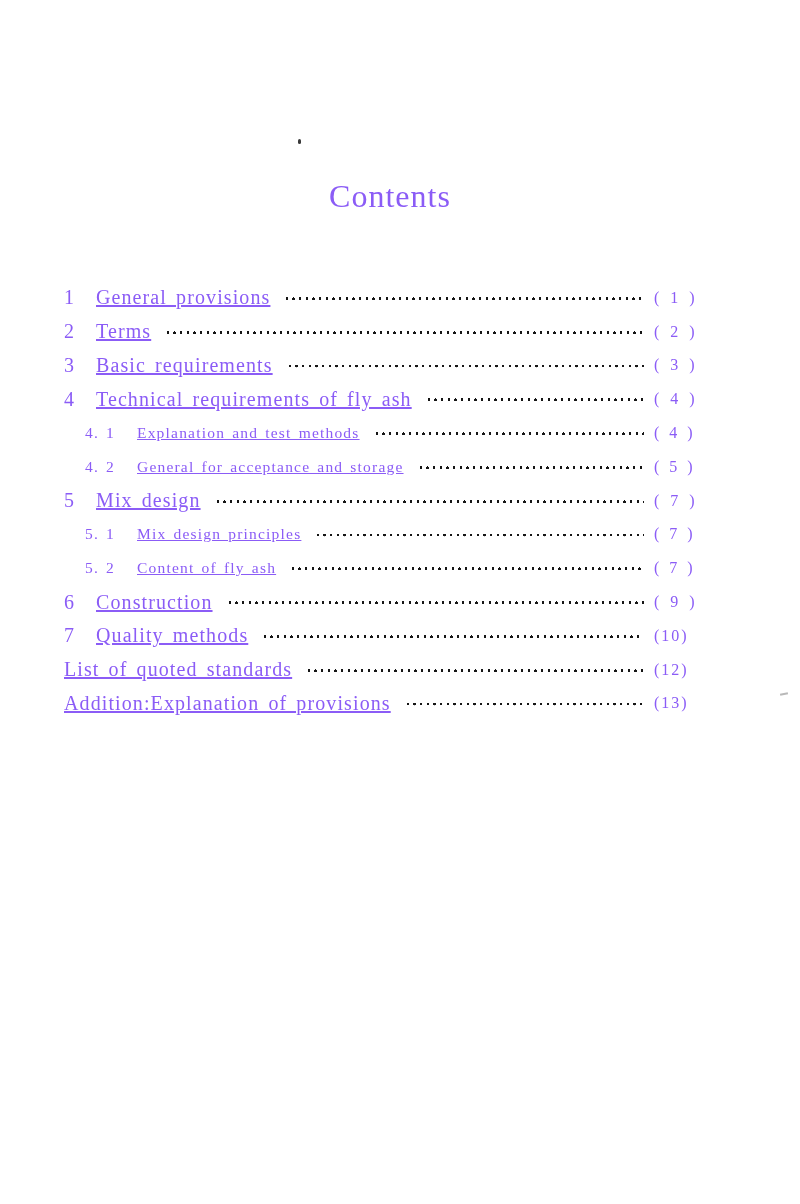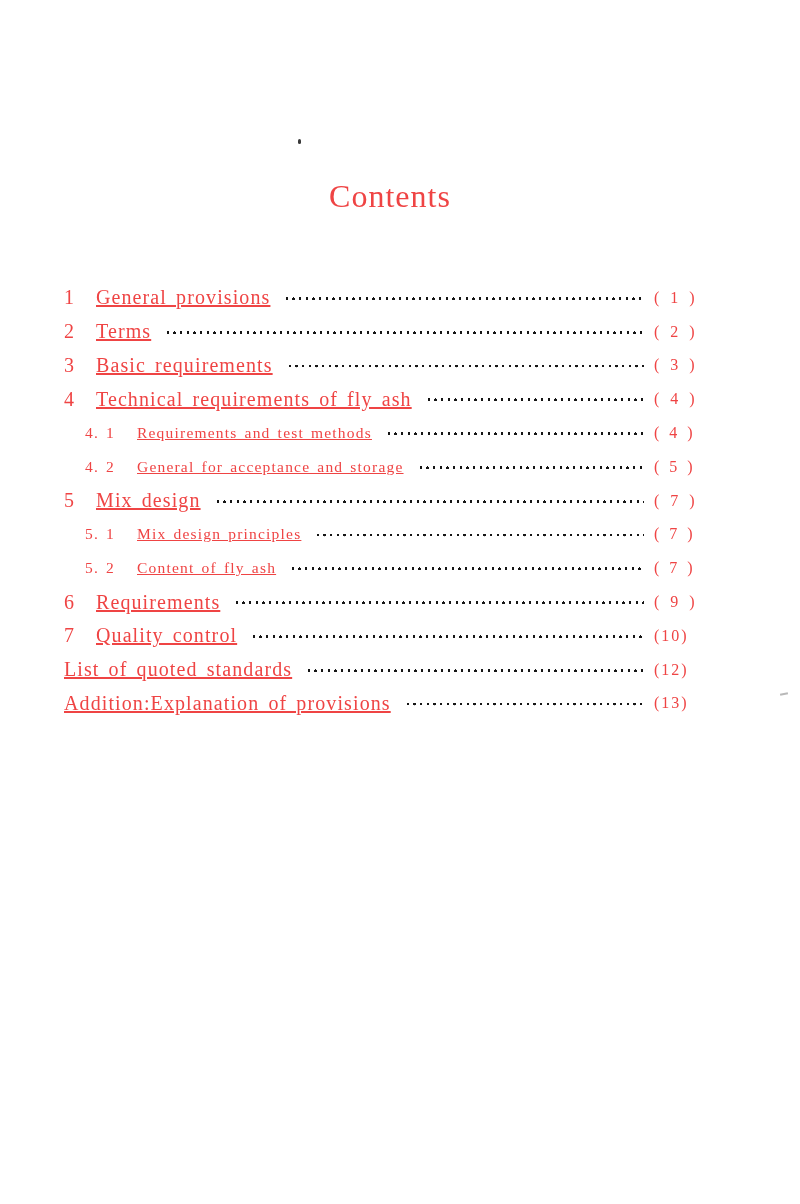--- a/index.html
+++ b/index.html
@@ -6,21 +6,21 @@
     margin: 0;
     padding: 0;
     background: #ffffff;
   }
   .page {
     position: relative;
     width: 800px;
     height: 845px;
     background: #ffffff;
     font-family: "Liberation Serif", "DejaVu Serif", serif;
-    color: #ef4444;
+    color: #8b5cf6;
     overflow: hidden;
   }
   .title {
     position: absolute;
     top: 179px;
     left: 0;
     width: 100%;
     margin: 0;
     text-align: center;
     transform: translateX(-10px);
@@ -135,21 +135,21 @@
     <span class="page-no">( 3 )</span>
   </div>
       <div class="row level-1">
     <span class="num">4</span>
     <span class="label">Technical requirements of fly ash</span>
     <span class="leader"></span>
     <span class="page-no">( 4 )</span>
   </div>
       <div class="row level-2">
     <span class="num">4. 1</span>
-    <span class="label">Requirements and test methods</span>
+    <span class="label">Explanation and test methods</span>
     <span class="leader"></span>
     <span class="page-no">( 4 )</span>
   </div>
       <div class="row level-2">
     <span class="num">4. 2</span>
     <span class="label">General for acceptance and storage</span>
     <span class="leader"></span>
     <span class="page-no">( 5 )</span>
   </div>
       <div class="row level-1">
@@ -165,27 +165,27 @@
     <span class="page-no">( 7 )</span>
   </div>
       <div class="row level-2">
     <span class="num">5. 2</span>
     <span class="label">Content of fly ash</span>
     <span class="leader"></span>
     <span class="page-no">( 7 )</span>
   </div>
       <div class="row level-1">
     <span class="num">6</span>
-    <span class="label">Requirements</span>
+    <span class="label">Construction</span>
     <span class="leader"></span>
     <span class="page-no">( 9 )</span>
   </div>
       <div class="row level-1">
     <span class="num">7</span>
-    <span class="label">Quality control</span>
+    <span class="label">Quality methods</span>
     <span class="leader"></span>
     <span class="page-no">(10)</span>
   </div>
       <div class="row level-0">
 
     <span class="label">List of quoted standards</span>
     <span class="leader"></span>
     <span class="page-no">(12)</span>
   </div>
       <div class="row level-0">

